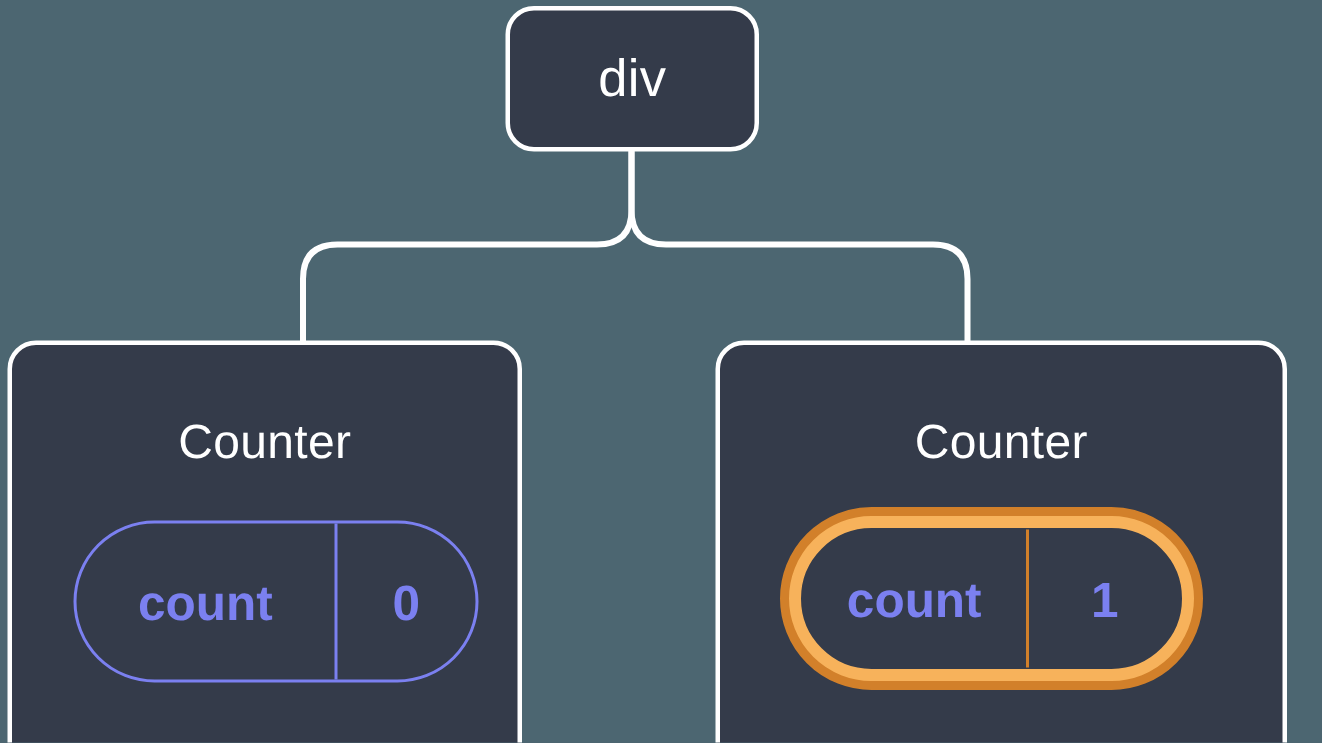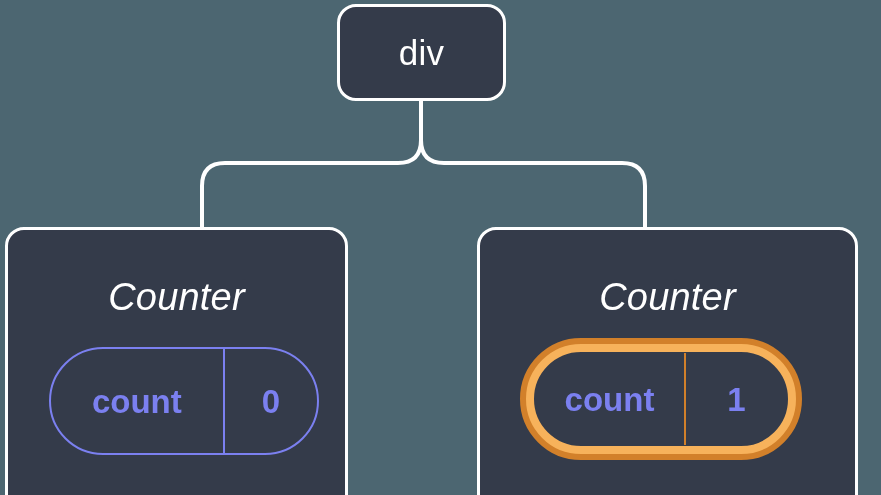--- a/index.html
+++ b/index.html
@@ -61,24 +61,23 @@
     width: 381px;
     height: 290px;
   }
   .node-title-counter {
     position: absolute;
     top: 48px;
     left: 0;
     width: 100%;
     text-align: center;
     color: #ffffff;
-    font-size: 38px;
+    font-size: 32px;
     line-height: 1;
     letter-spacing: 0.2px;
-    font-style: italic;
   }
   .pill {
     position: absolute;
     box-sizing: border-box;
     display: flex;
     align-items: stretch;
   }
   .pill-plain {
     left: 41px;
     top: 117px;

